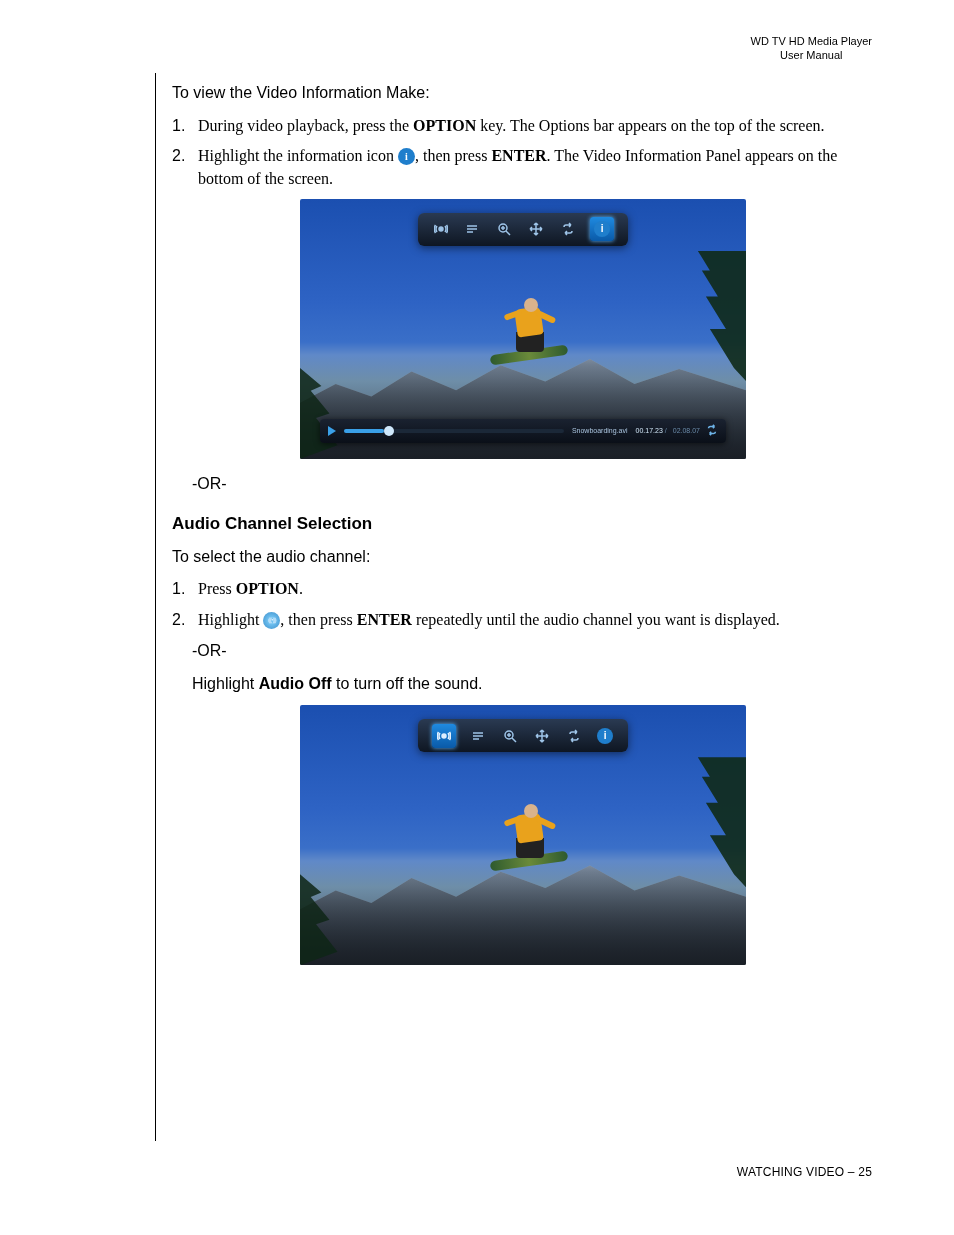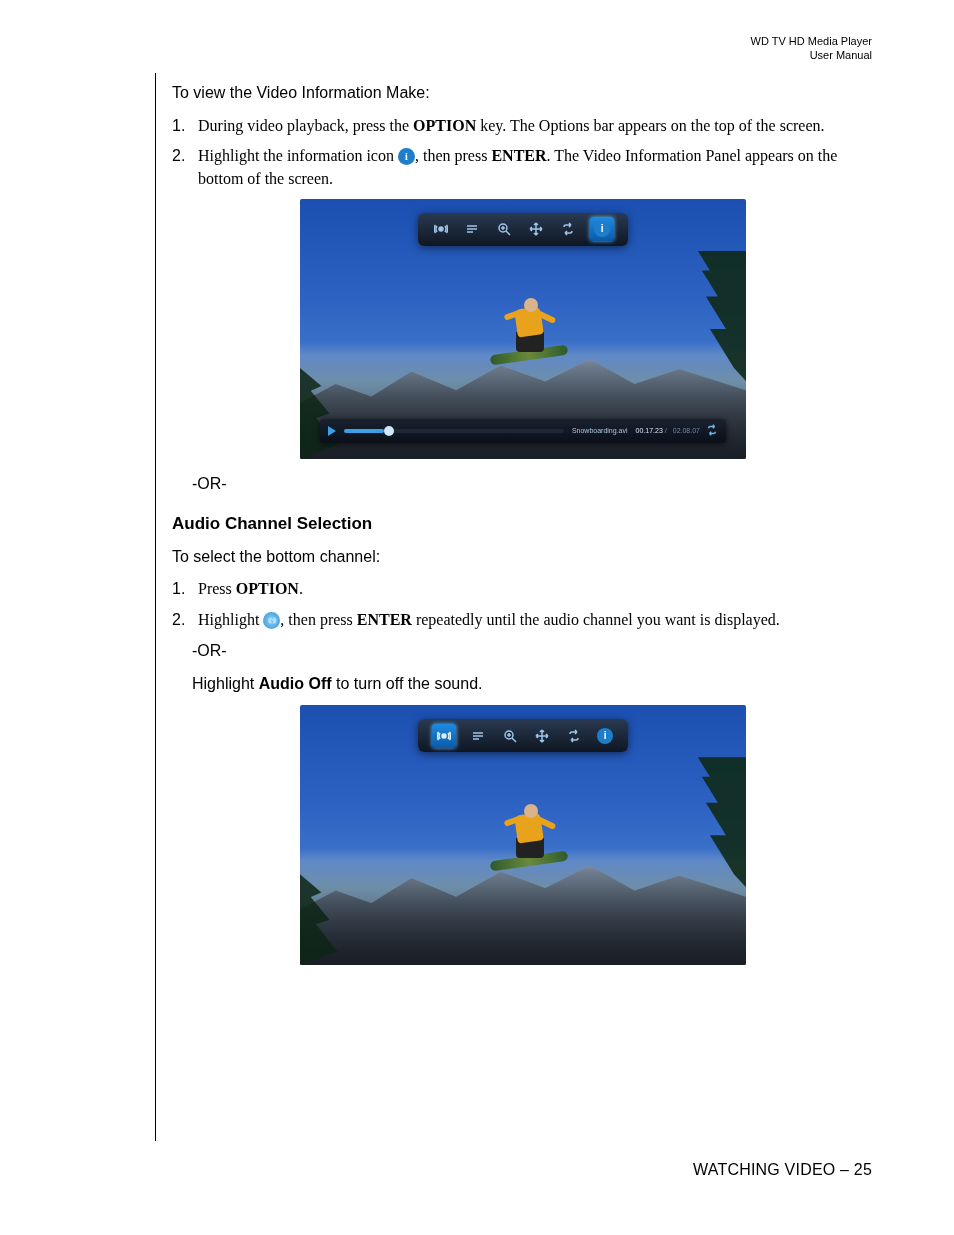--- a/index.html
+++ b/index.html
@@ -9,21 +9,21 @@
     background: #fff;
     font-family: Arial, Helvetica, sans-serif;
     font-size: 16px;
     color: #000;
     position: relative;
   }
   .header {
     position: absolute;
     top: 34px;
     right: 82px;
-    text-align: right;
+    text-align: center;
     font-size: 11px;
     line-height: 1.3;
   }
   .vrule {
     position: absolute;
     left: 155px;
     top: 73px;
     width: 0;
     height: 1068px;
     border-left: 1px solid #000;
@@ -103,21 +103,21 @@
   .pb-file { font-size:7px; color:#aac4de; margin-right:8px; white-space:nowrap; }
   .pb-time { font-size:7px; color:#cfe4f5; margin-right:2px; }
   .pb-dur { font-size:7px; color:#6a8aa8; margin-right:6px; }
   .pb-loop svg { width:12px; height:12px; stroke:#6eb4e8; fill:none; stroke-width:1.8; }
   .inline-icon { display:inline-flex; vertical-align:middle; width:17px; height:17px; border-radius:50%; align-items:center; justify-content:center; position:relative; top:-1px; }
   .inline-icon.info-i { background:#1f7ecc; color:#fff; font-size:10px; font-weight:bold; }
   .inline-icon.audio-i { background:radial-gradient(circle,#6fc0f0 30%,#3a8cc8 100%); }
   .inline-icon.audio-i::before { content:"(((•)))"; font-size:6px; color:#e8f4ff; letter-spacing:-1px; }
   .section-head { font-weight:bold; font-size:17px; margin: 16px 0 10px 0; }
   .footer {
-    position: absolute; bottom: 56px; right: 82px; font-size: 16px; letter-spacing: .2px; text-align: right;
+    position: absolute; bottom: 56px; right: 82px; font-size: 12px; letter-spacing: .2px; text-align: right;
   }
 </style>
 </head>
 <body>
 
 <div class="header">
   <div>WD TV HD Media Player</div>
   <div>User Manual</div>
 </div>
 
@@ -204,21 +204,21 @@
       </div>
     </div>
   </div>
 
   <p class="para indent">-OR-</p>
 
 
   <h3 class="section-head">Audio Channel Selection</h3>
 
 
-  <p class="para">To select the bottom channel:</p>
+  <p class="para">To select the audio channel:</p>
 
   <ol>
     <li>
       <span class="num">1.</span>
       <span class="body">
         <span>Press </span><b>OPTION</b><span>.</span>
       </span>
     </li>
     <li>
       <span class="num">2.</span>

